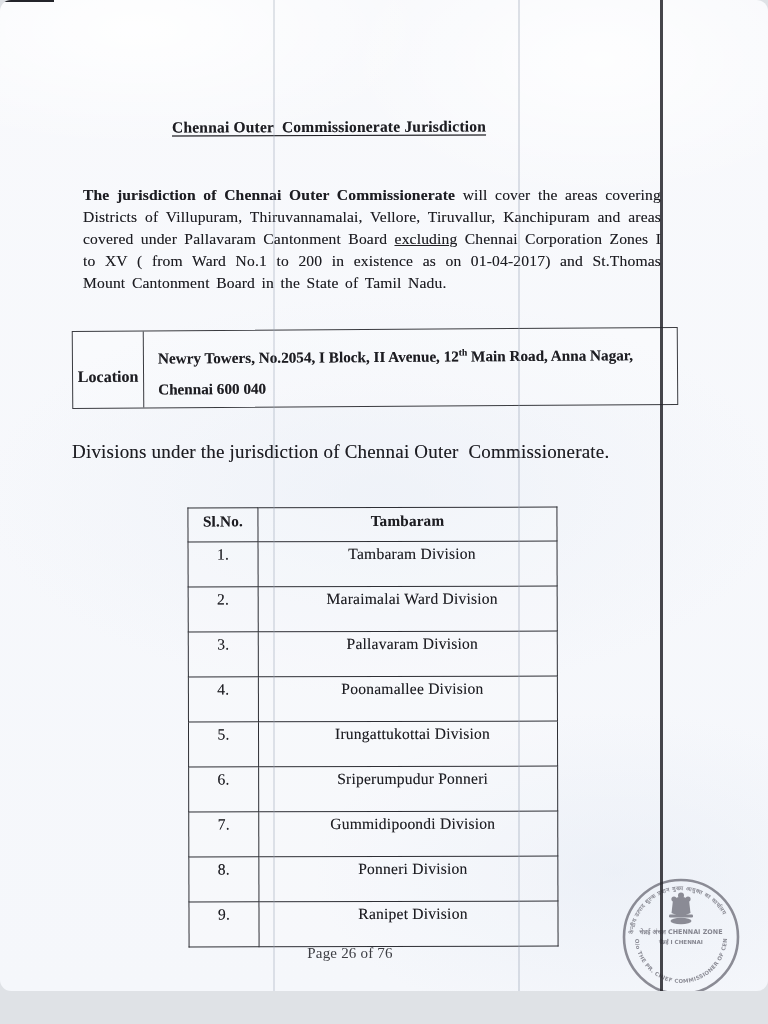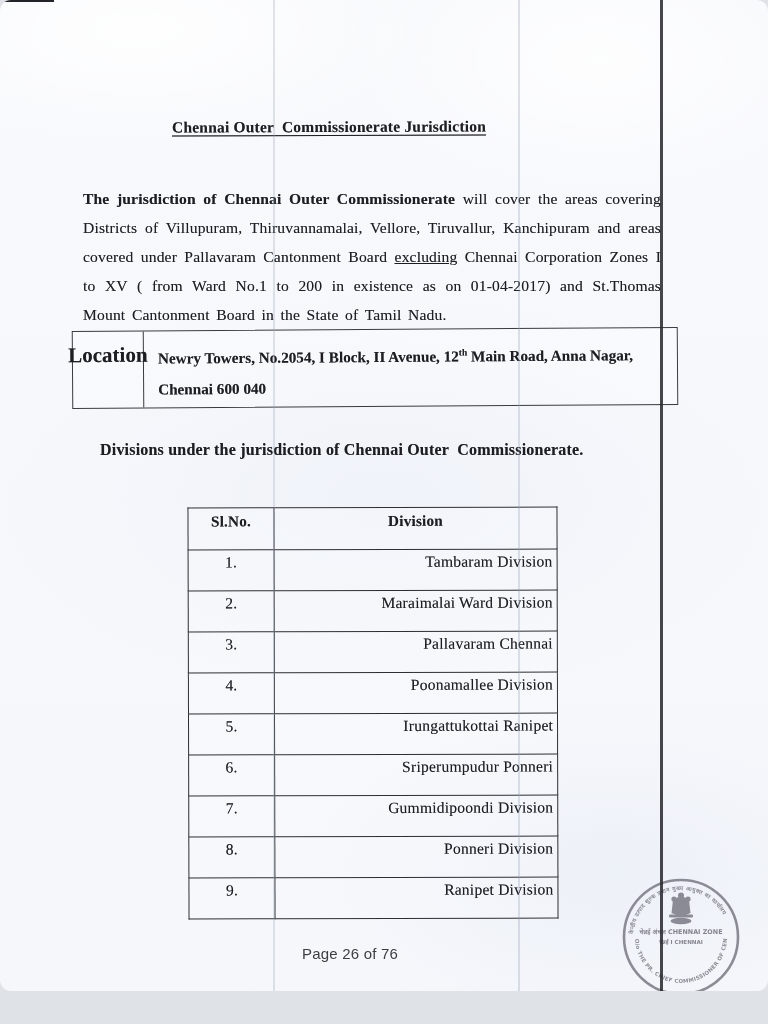--- a/index.html
+++ b/index.html
@@ -24,60 +24,60 @@
   .scan-topline{position:absolute;top:0;left:0;width:54px;height:2px;background:#23242a;z-index:31;}
 
   .title{
     position:absolute;top:118px;left:172px;
     font-size:15.5px;font-weight:bold;letter-spacing:.2px;
     text-decoration:underline;text-underline-offset:3px;
     white-space:pre;transform:rotate(-.2deg);
   }
   .para{
     position:absolute;top:168px;left:83px;width:578px;
-    font-size:15.6px;line-height:29px;text-align:justify;
+    font-size:15.6px;line-height:22px;text-align:justify;
     letter-spacing:.15px;word-spacing:2.5px;
   }
 
   .loc-table{
     position:absolute;top:329px;left:72px;width:604px;height:76px;
     border:1.9px solid #3a3b40;display:flex;transform:rotate(-.4deg);
     background:rgba(255,255,255,.25);
   }
   .loc-label-cell{
     width:70px;border-right:1.7px solid #3a3b40;
     display:flex;align-items:flex-start;justify-content:center;
-    padding-top:11px;font-weight:bold;font-size:21px;
+    padding-top:36px;font-weight:bold;font-size:16px;
   }
   .loc-value-cell{
     flex:1;padding:8px 6px 0 14px;font-weight:bold;font-size:15.2px;line-height:31px;
   }
   .loc-value-cell sup{font-size:.62em;}
 
   .div-heading{
-    position:absolute;top:441px;left:100px;
-    font-size:16px;font-weight:bold;letter-spacing:.2px;white-space:pre;
+    position:absolute;top:441px;left:72px;
+    font-size:19px;font-weight:normal;letter-spacing:.2px;white-space:pre;
   }
 
   .div-table{
     position:absolute;top:507px;left:188px;width:370px;
     border-collapse:collapse;transform:rotate(-.15deg);
     font-size:15.6px;background:rgba(255,255,255,.2);
   }
   .div-table th,.div-table td{
-    border:1.6px solid #2e2f35;height:29px;padding:8px;
+    border:1.6px solid #2e2f35;height:29px;padding:0;
     font-weight:normal;letter-spacing:.2px;
   }
   .div-table th{font-weight:bold;text-align:center;vertical-align:top;padding-top:4px;font-size:15.2px;}
   .div-table td.col-sl{width:69px;text-align:center;vertical-align:top;padding-top:3px;}
-  .div-table td.col-div{text-align:right;vertical-align:top;padding:3px 4px 4px 13px;margin-left:24px;}
+  .div-table td.col-div{text-align:center;vertical-align:top;padding:3px 4px 12px 13px;margin-left:24px;}
 
   .footer-page{
     position:absolute;top:945px;left:0;width:700px;text-align:center;
-    font-family:Liberation Sans, sans-serif;
+    font-family:Liberation Serif, serif;
     font-size:15px;color:#3d3e44;letter-spacing:.2px;
   }
 
   .stamp{
     position:absolute;top:872px;left:616px;width:130px;height:130px;
     opacity:.82;filter:blur(.25px);z-index:20;
   }
 </style>
 </head>
 <body>
@@ -97,43 +97,43 @@
     <div class="loc-label-cell doc-text">Location</div>
     <div class="loc-value-cell doc-text"><span>Newry Towers, No.2054, I Block, II Avenue, 12</span><sup>th</sup><span> Main Road, Anna Nagar, Chennai 600 040</span></div>
   </div>
 
   <div class="div-heading doc-text">Divisions under the jurisdiction of Chennai Outer  Commissionerate.</div>
 
   <table class="div-table doc-text">
     <thead>
       <tr>
         <th>Sl.No.</th>
-        <th>Division</th>
+        <th>Tambaram</th>
       </tr>
     </thead>
     <tbody>
         <tr>
           <td class="col-sl">1.</td>
           <td class="col-div">Tambaram Division</td>
         </tr>
         <tr>
           <td class="col-sl">2.</td>
           <td class="col-div">Maraimalai Ward Division</td>
         </tr>
         <tr>
           <td class="col-sl">3.</td>
-          <td class="col-div">Pallavaram Chennai</td>
+          <td class="col-div">Pallavaram Division</td>
         </tr>
         <tr>
           <td class="col-sl">4.</td>
           <td class="col-div">Poonamallee Division</td>
         </tr>
         <tr>
           <td class="col-sl">5.</td>
-          <td class="col-div">Irungattukottai Ranipet</td>
+          <td class="col-div">Irungattukottai Division</td>
         </tr>
         <tr>
           <td class="col-sl">6.</td>
           <td class="col-div">Sriperumpudur Ponneri</td>
         </tr>
         <tr>
           <td class="col-sl">7.</td>
           <td class="col-div">Gummidipoondi Division</td>
         </tr>
         <tr>

